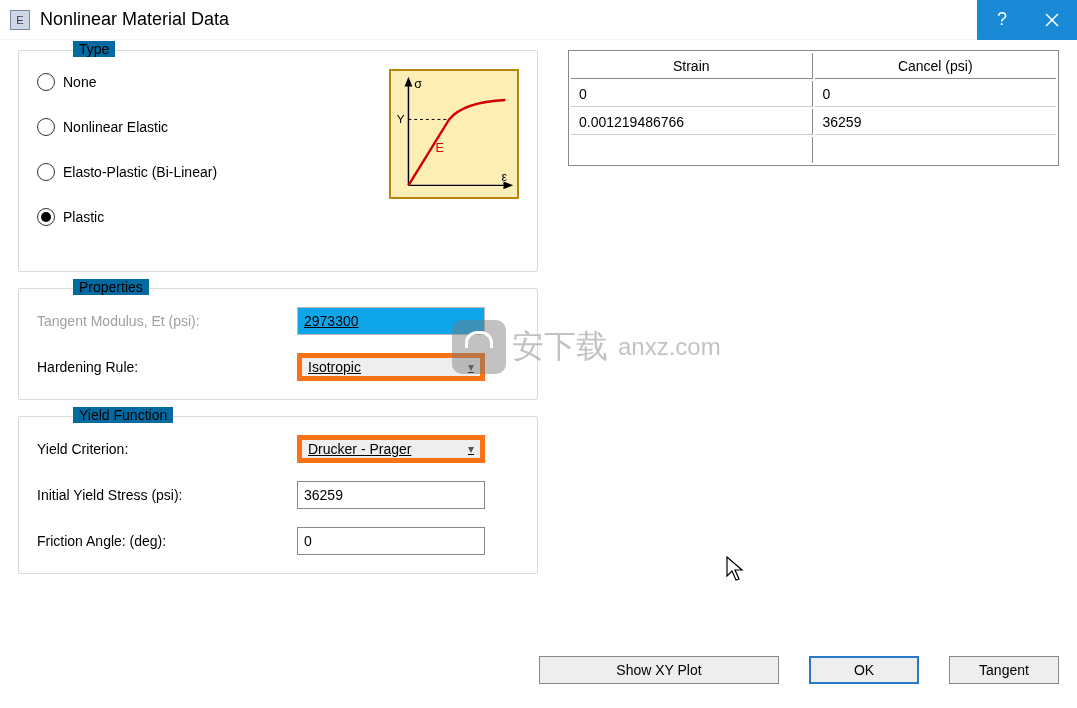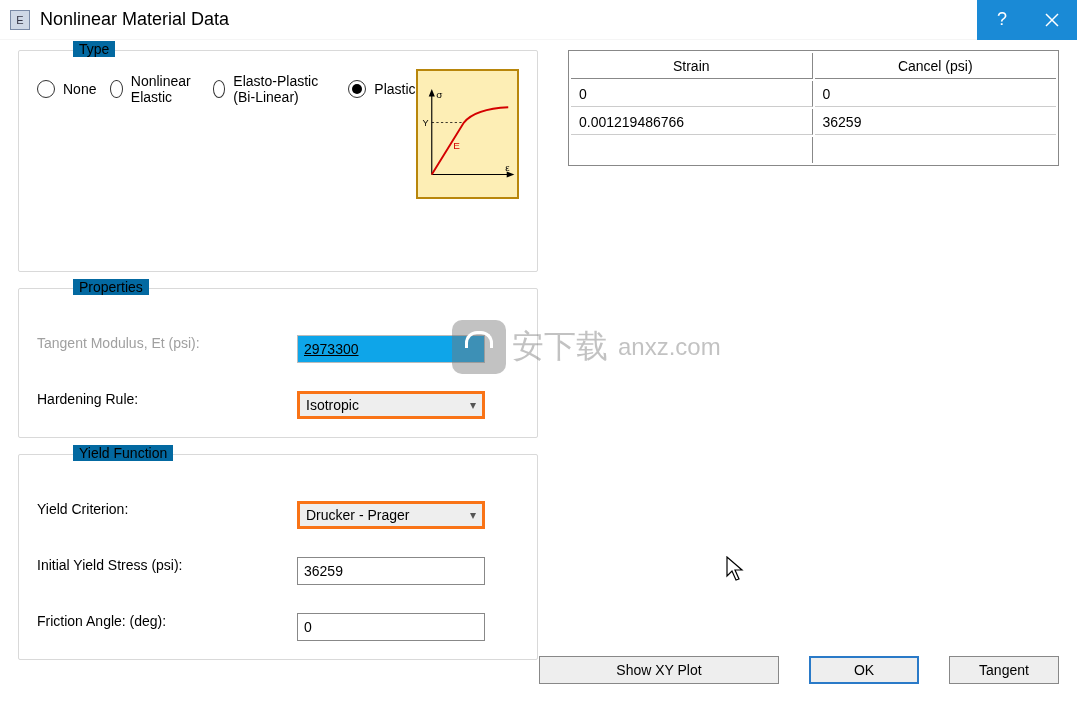--- a/index.html
+++ b/index.html
@@ -60,53 +60,53 @@
     background: #0369a1;
     padding: 0 6px;
     font-size: 14px;
     margin-left: 44px;
   }
   .type-body {
     display: flex;
     justify-content: space-between;
     align-items: flex-start;
   }
-  .radio-col { display: flex; gap: 14px; padding-top: 4px;}
+  .radio-col { display: flex; flex-direction: column; gap: 27px; padding-top: 4px;}
   .radio-item { display: flex; align-items: center; gap: 8px; }
   .radio-outer {
     width: 18px; height: 18px; border: 1.5px solid #333; border-radius: 50%;
     display: flex; align-items: center; justify-content: center;
   }
   .radio-inner {
     width: 10px; height: 10px; border-radius: 50%; background: #000;
   }
   .diagram {
     width: 130px; height: 130px;
     border: 2px solid #b8860b;
     background: #fdeeb5;
     position: relative;
   }
   .diagram svg { width: 100%; height: 100%; }
   .row {
-    display: flex; margin-bottom: 18px; margin-top: 28px;
+    display: flex; align-items: center; margin-bottom: 18px;
   }
   .row:last-child { margin-bottom: 0; }
   .row-label { width: 260px; }
   .row-label.disabled { color: #a0a0a0; }
   .row input[type=text], .row select, .combo {
     width: 188px; height: 28px;
     font-family: inherit; font-size: 14px;
     padding: 2px 6px;
     border: 1px solid #888;
     background: #fff;
   }
   .row input[disabled] { color: #000; background: #0ea5e9; border-color: #bbb; text-decoration: underline; }
   .combo {
     display: flex; align-items: center; justify-content: space-between;
-    background: #eee; border: 3px solid #f97316;
+    background: #eee; border: 5px solid #f97316; text-decoration: underline;
   }
   .combo .chev { font-size: 12px; color: #555; }
   .data-table {
     border: 1px solid #888;
     width: 100%;
   }
   .data-table th, .data-table td {
     border-right: 1px solid #888;
     border-bottom: 1px solid #ccc;
     padding: 4px 8px;

